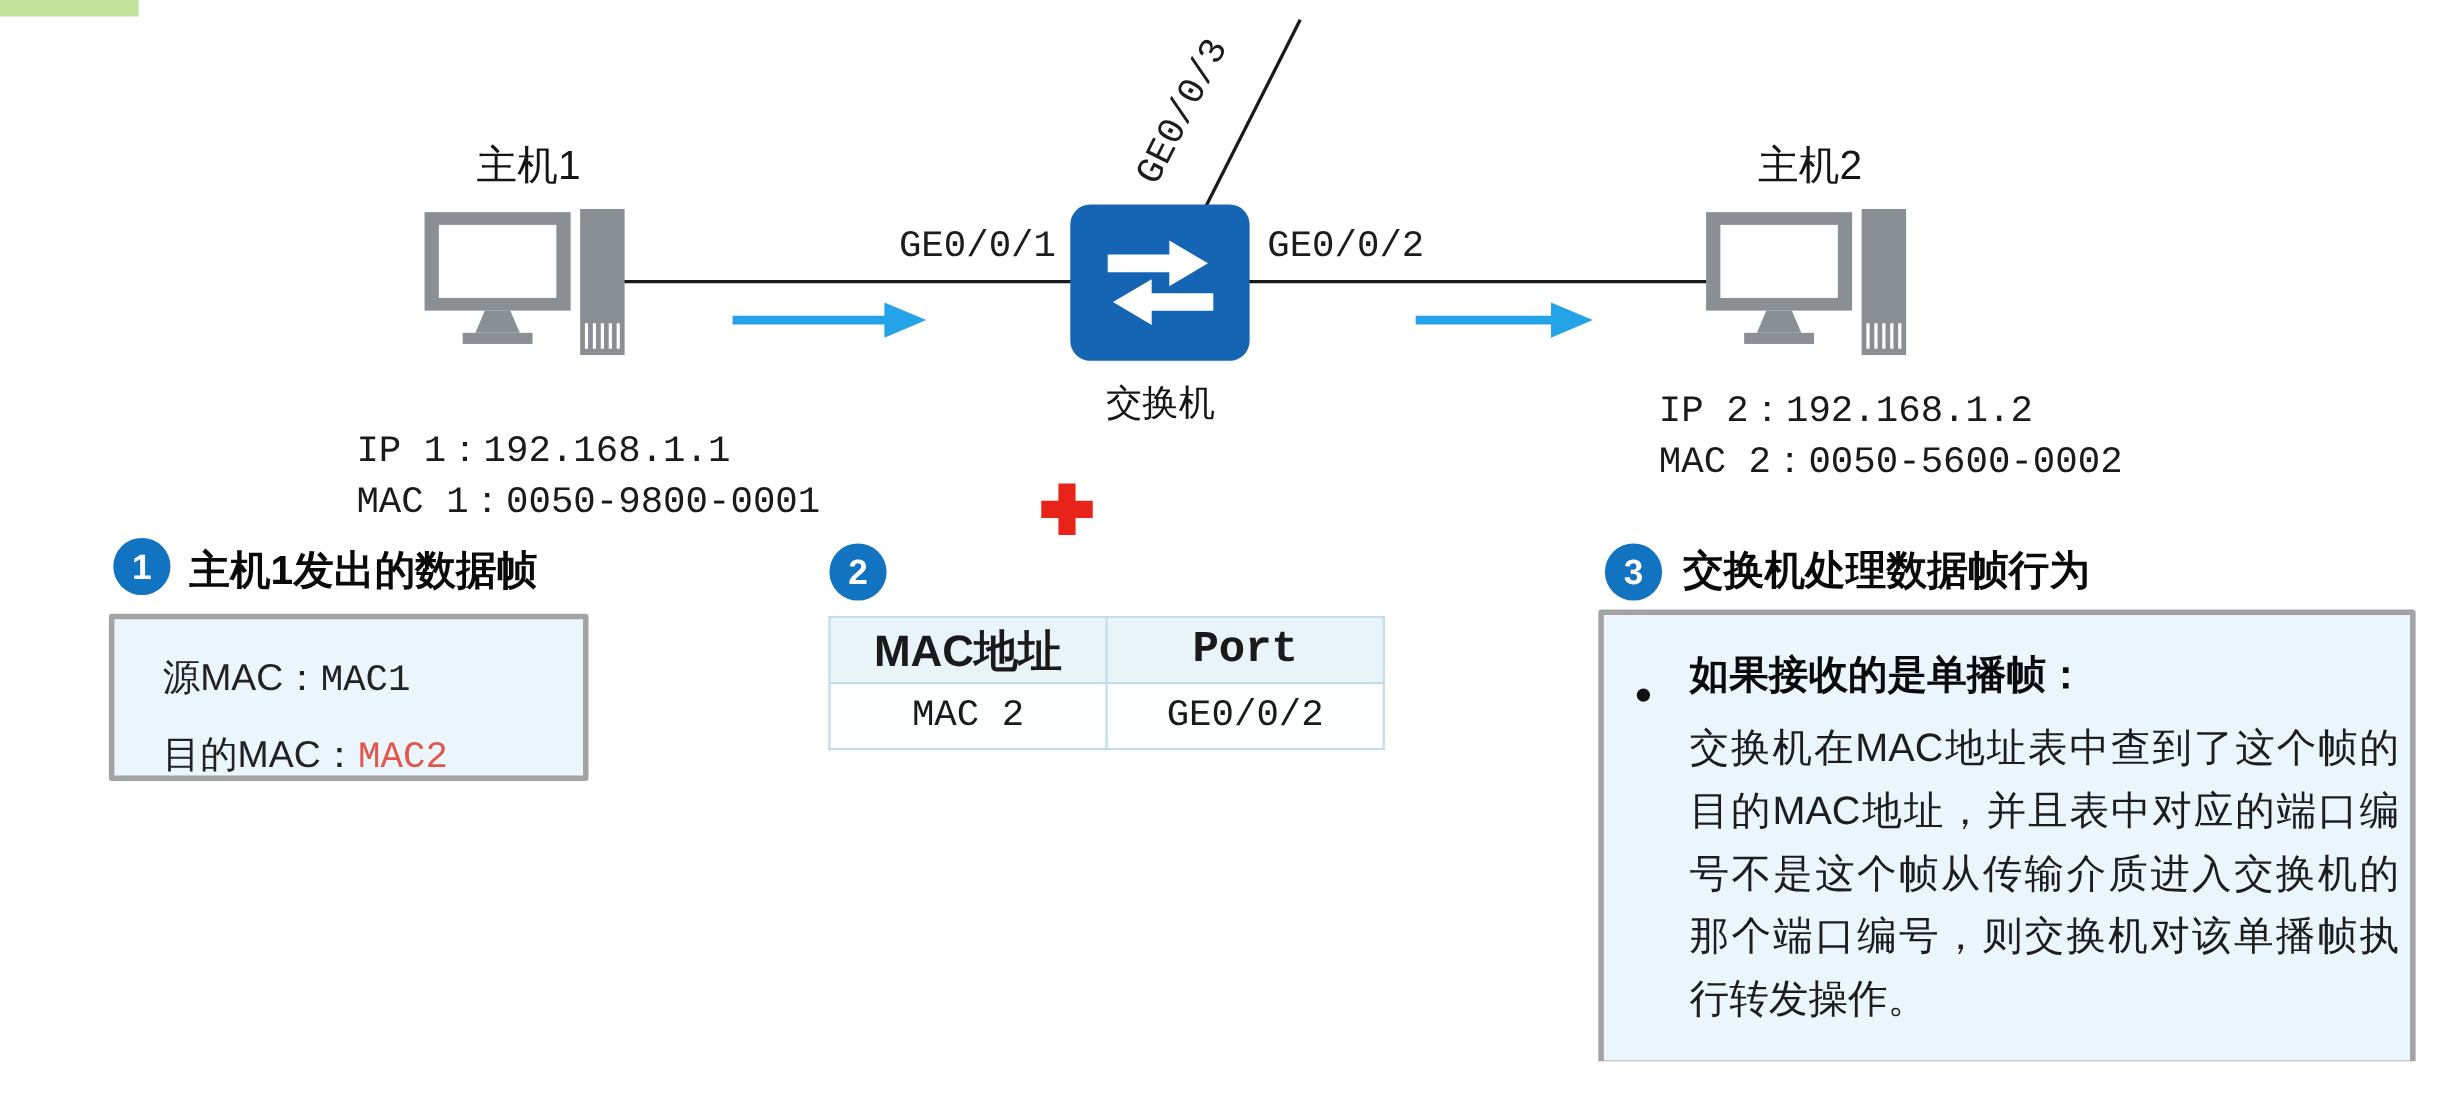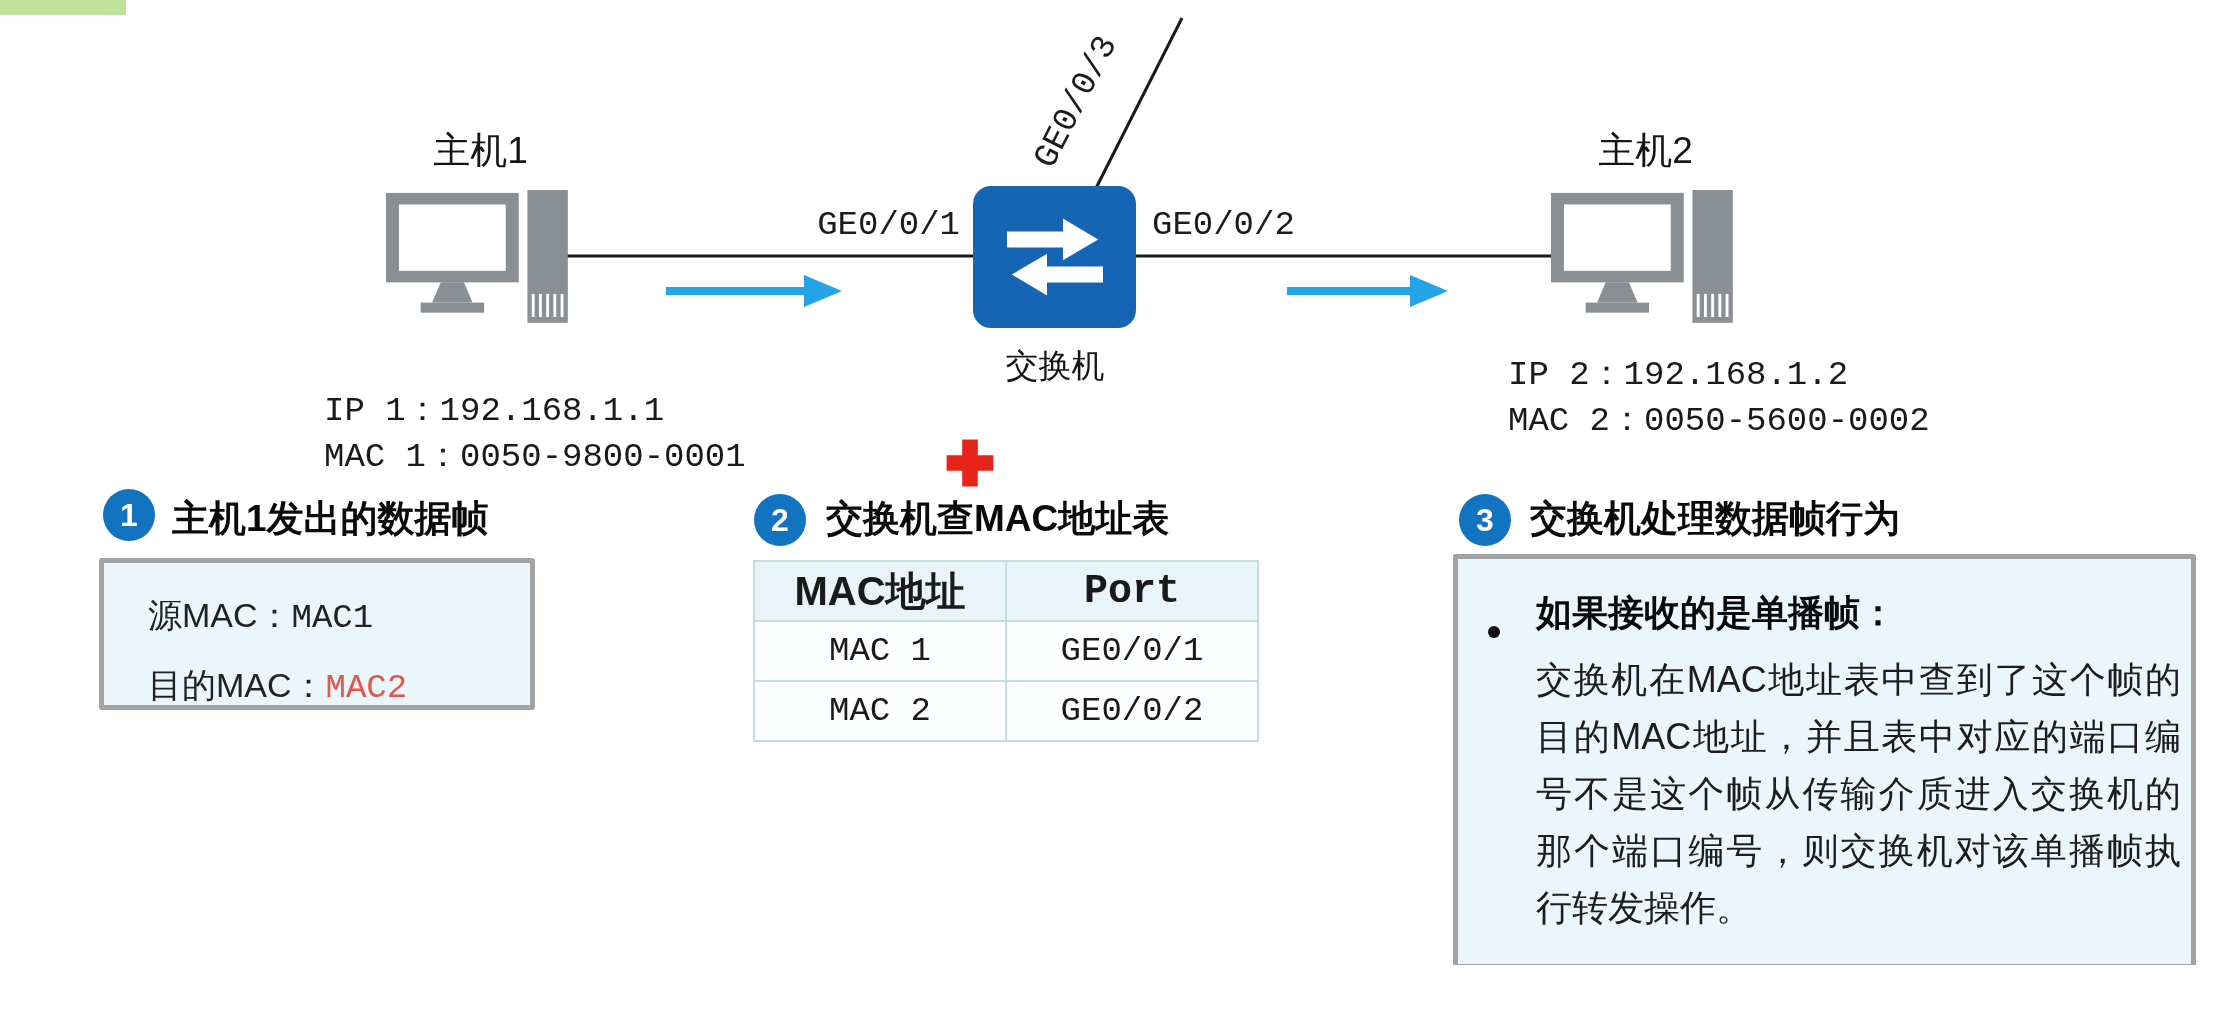--- a/index.html
+++ b/index.html
@@ -150,30 +150,25 @@
   <div class="abs panel frame-box">
     <div class="frame-line">
       <span>源MAC：</span><span class="val">MAC1</span>
     </div>
     <div class="frame-line">
       <span>目的MAC：</span><span class="val val-red">MAC2</span>
     </div>
   </div>
 
   <div class="abs badge" style="left:754px; top:494px;">2</div>
-  <div class="abs sec-title" style="left:826px; top:494px;">交换机查MAC地址表</div>
   <table class="abs mac-table">
     <tbody>
         <tr>
       <th>MAC地址</th>
       <th class="port-col">Port</th>
-    </tr>
-    <tr>
-      <td>MAC 1</td>
-      <td>GE0/0/1</td>
     </tr>
     <tr>
       <td>MAC 2</td>
       <td>GE0/0/2</td>
     </tr>
   </tbody>
     </table>
 
   <div class="abs badge" style="left:1459px; top:494px;">3</div>
   <div class="abs sec-title" style="left:1530px; top:494px;">交换机处理数据帧行为</div>

